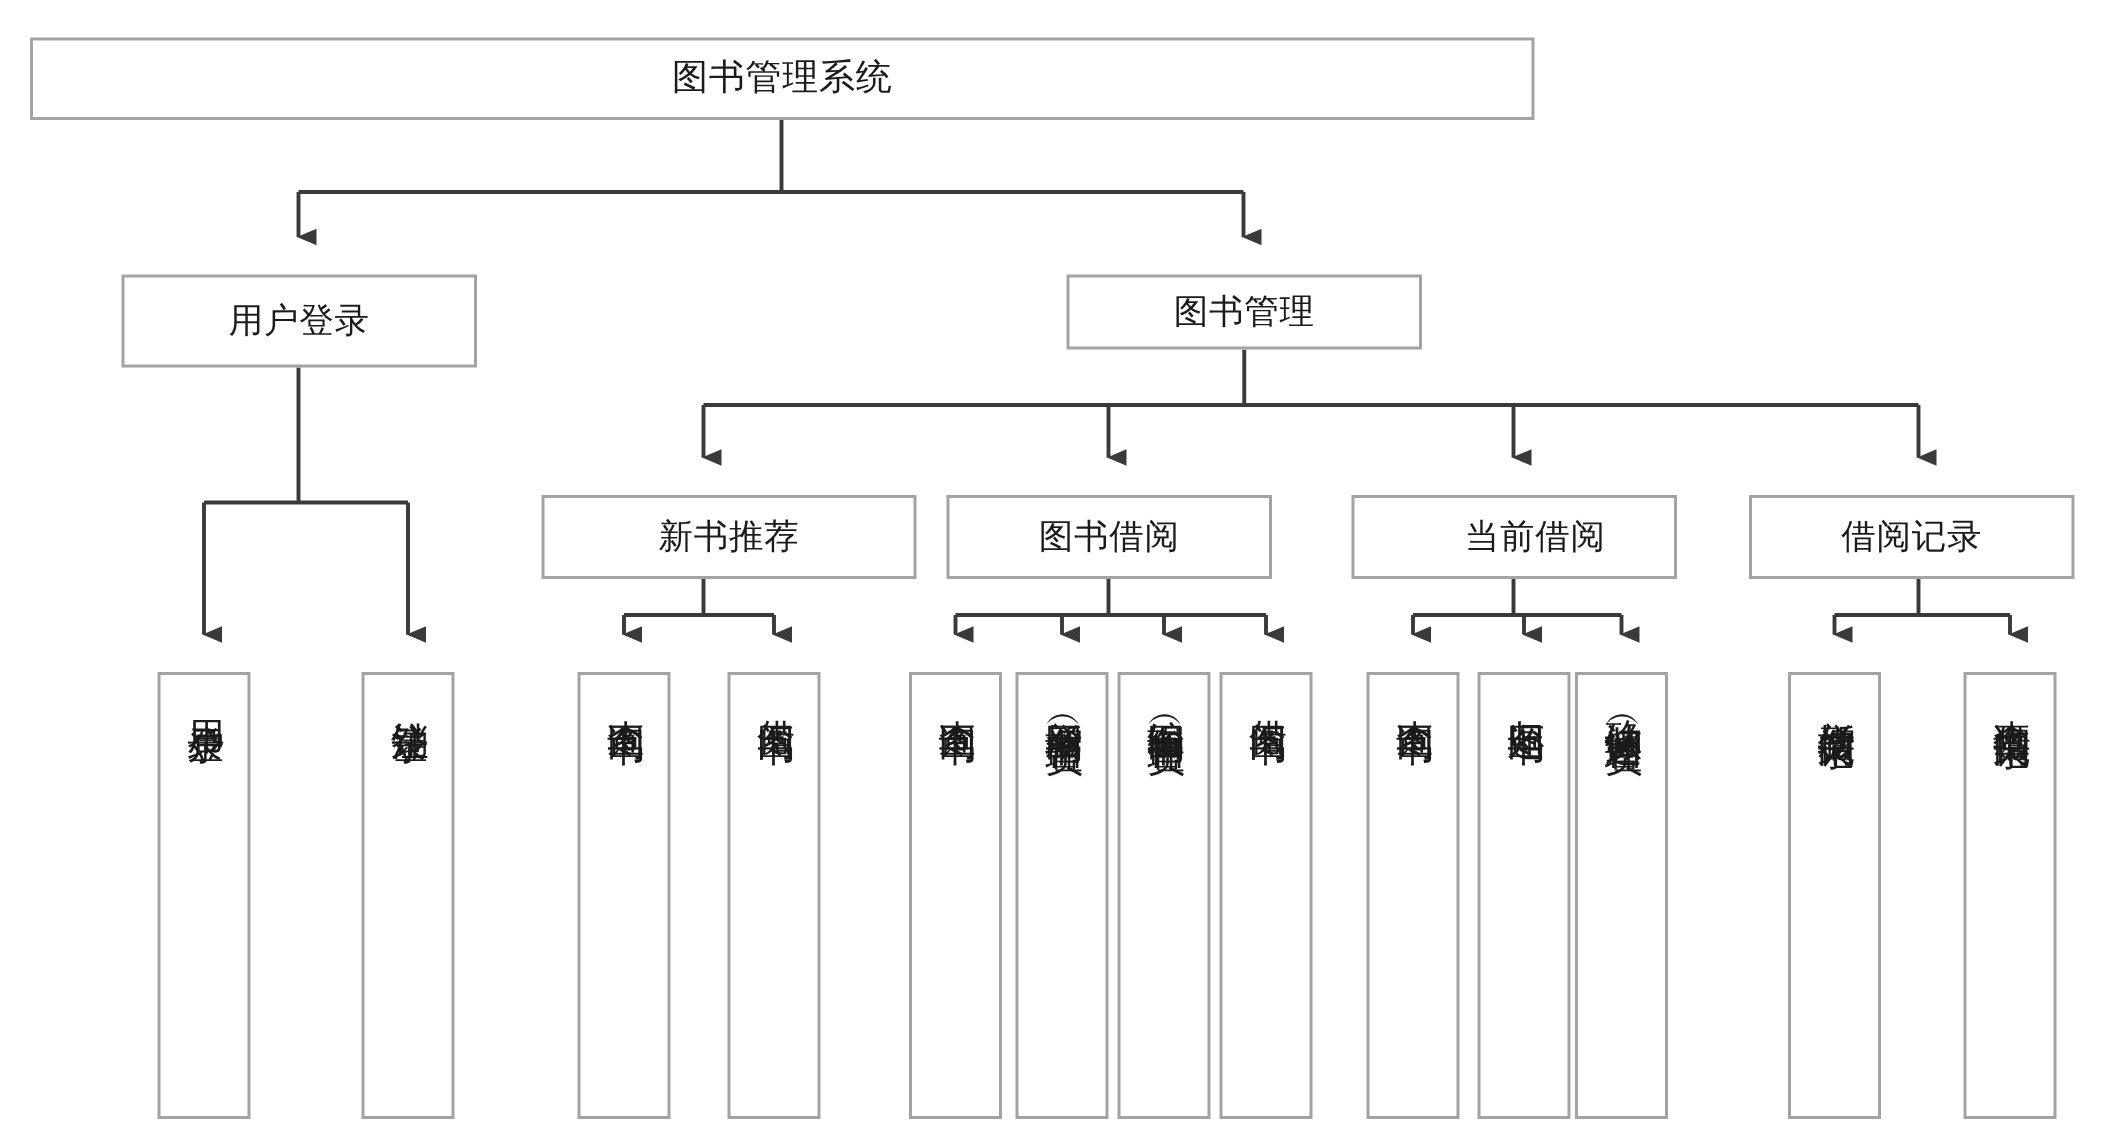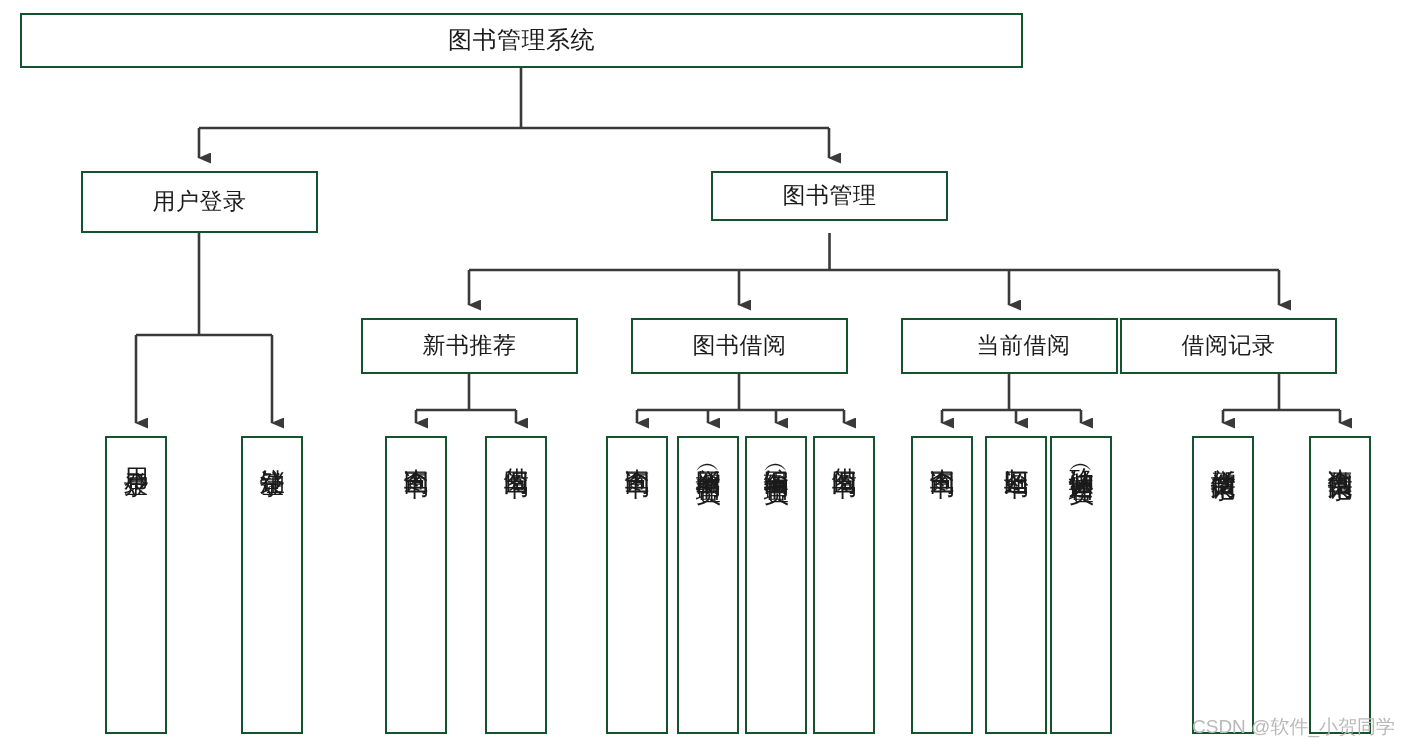--- a/index.html
+++ b/index.html
@@ -22,25 +22,26 @@
     left: 0;
     top: 0;
     width: 1405px;
     height: 747px;
     pointer-events: none;
   }
   .node {
     position: absolute;
     box-sizing: border-box;
     background: #ffffff;
-    border: 2px solid #14532d;
+    border: 2px solid #a3a3a3;
     display: flex;
     align-items: center;
     justify-content: center;
     z-index: 2;
+    margin-top: 12px;
   }
   .node .label {
     color: #1b1b1b;
     letter-spacing: 0.5px;
     white-space: nowrap;
   }
   .node.horiz .label {
     font-size: 23px;
     line-height: 1.1;
   }
@@ -122,30 +123,30 @@
   <div id="nodes">
       <div class="node horiz root" style="left: 20px; top: 13px; width: 1003px; height: 55px;">
         <span class="label">图书管理系统</span>
       </div>
       <div class="node horiz" style="left: 81px; top: 171px; width: 237px; height: 62px;">
         <span class="label">用户登录</span>
       </div>
       <div class="node horiz" style="left: 711px; top: 171px; width: 237px; height: 50px;">
         <span class="label">图书管理</span>
       </div>
-      <div class="node horiz" style="left: 361px; top: 318px; width: 217px; height: 56px;">
+      <div class="node horiz" style="left: 361px; top: 318px; width: 250px; height: 56px;">
         <span class="label">新书推荐</span>
       </div>
       <div class="node horiz" style="left: 631px; top: 318px; width: 217px; height: 56px; text-align: right;">
         <span class="label">图书借阅</span>
       </div>
       <div class="node horiz" style="left: 901px; top: 318px; width: 217px; height: 56px; padding-left: 28px;">
         <span class="label">当前借阅</span>
       </div>
-      <div class="node horiz" style="left: 1120px; top: 318px; width: 217px; height: 56px;">
+      <div class="node horiz" style="left: 1166px; top: 318px; width: 217px; height: 56px;">
         <span class="label">借阅记录</span>
       </div>
       <div class="node vert" style="left: 105px; top: 436px; width: 62px; height: 298px;">
         <span class="label">用户登录</span>
       </div>
       <div class="node vert" style="left: 241px; top: 436px; width: 62px; height: 298px;">
         <span class="label">注销登录</span>
       </div>
       <div class="node vert" style="left: 385px; top: 436px; width: 62px; height: 298px;">
         <span class="label">查询图书</span>
@@ -175,14 +176,13 @@
         <span class="label">确认归还（管理员）</span>
       </div>
       <div class="node vert" style="left: 1192px; top: 436px; width: 62px; height: 298px;">
         <span class="label">新增借阅记录</span>
       </div>
       <div class="node vert" style="left: 1309px; top: 436px; width: 62px; height: 298px;">
         <span class="label">查询借阅记录</span>
       </div>
     </div>
 
-  <div class="watermark">CSDN @软件_小贺同学</div>
 </div>
 
 </body></html>

